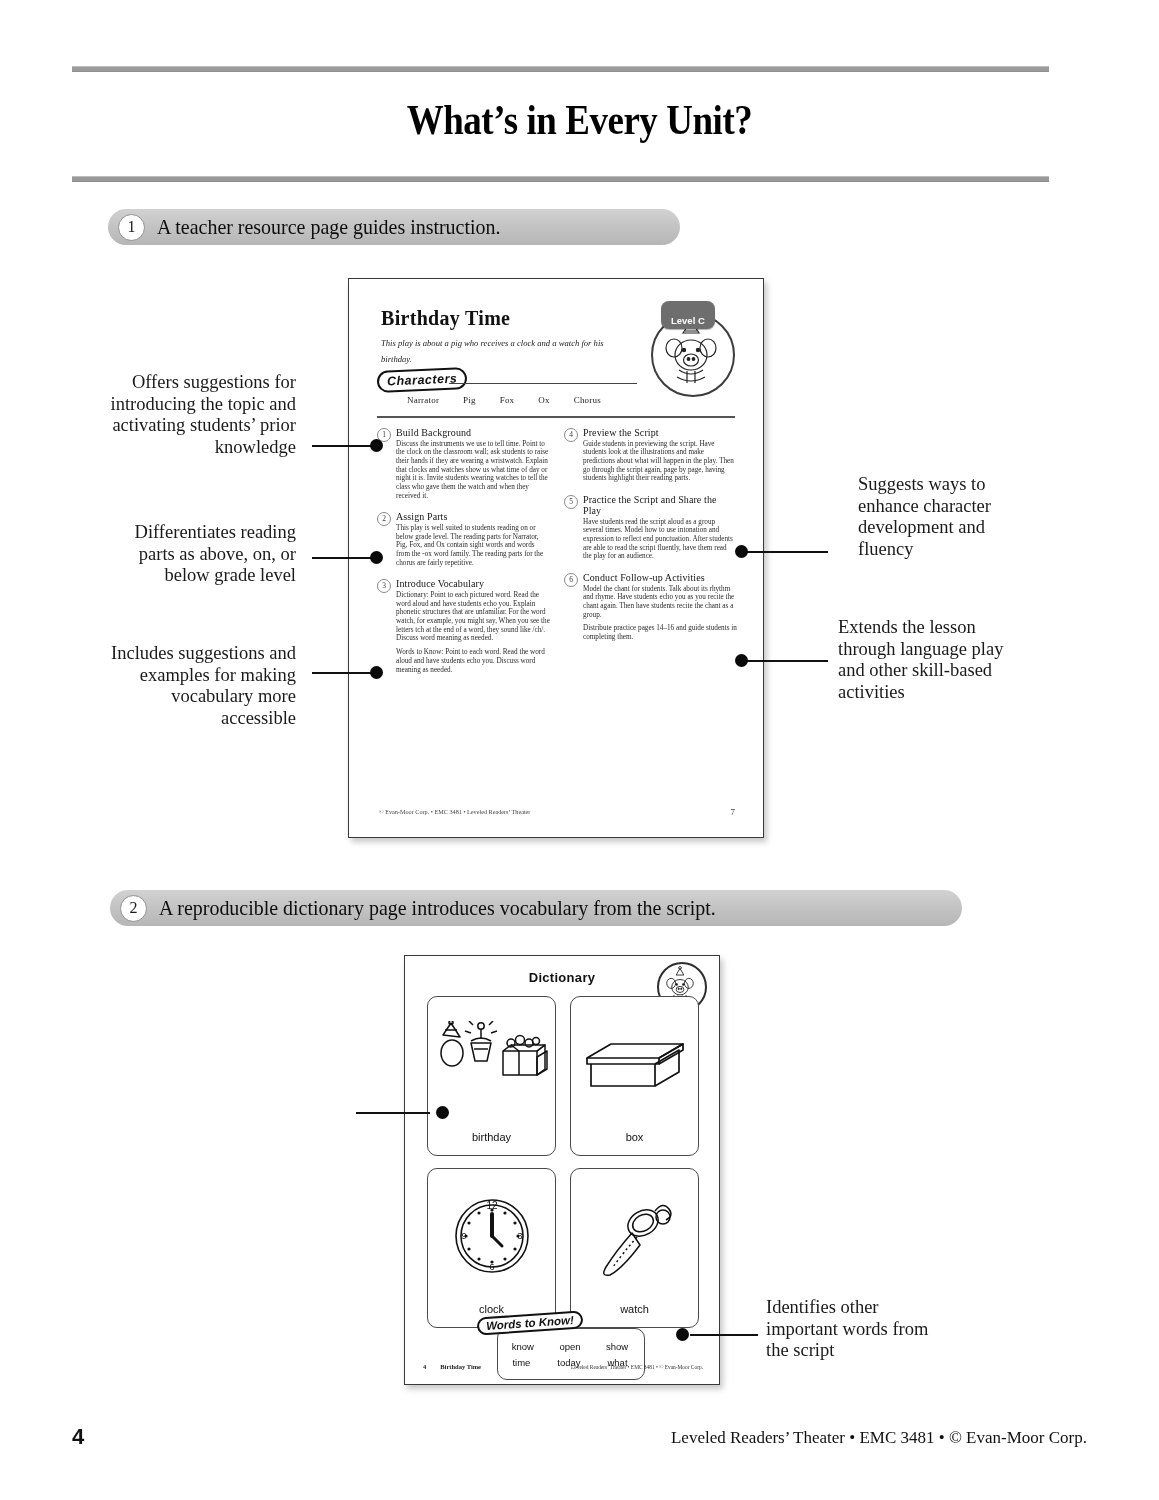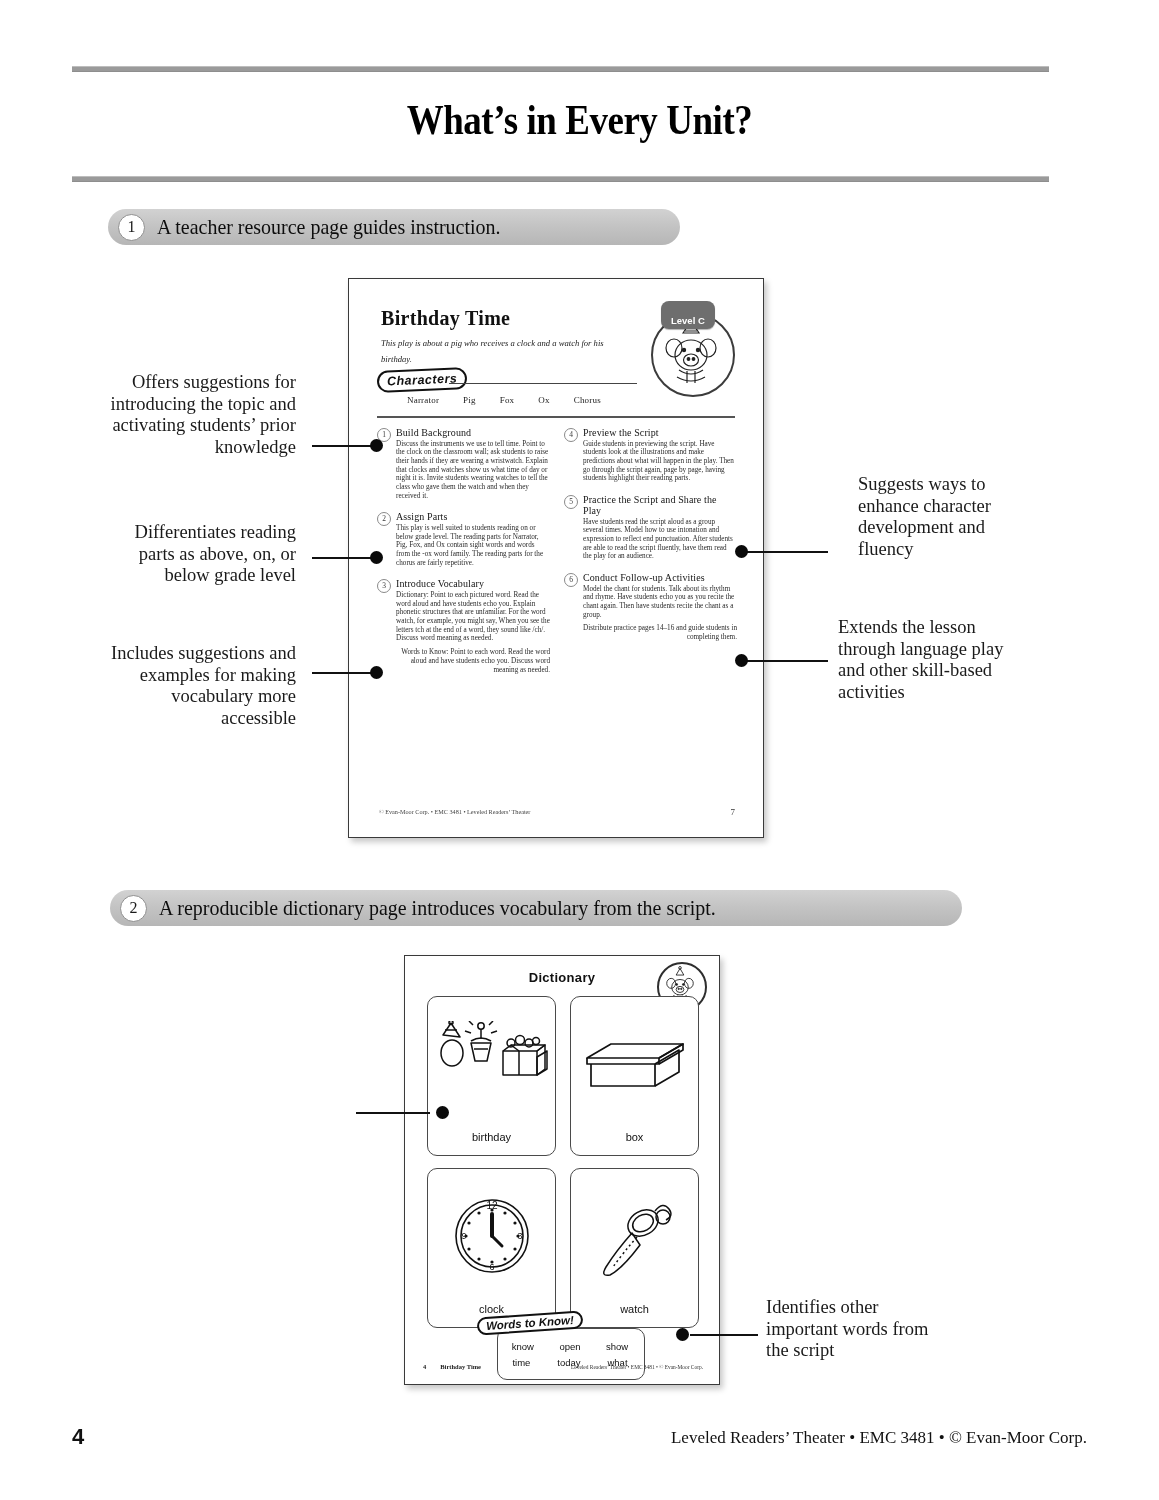--- a/index.html
+++ b/index.html
@@ -107,21 +107,21 @@
   .item{display:flex;margin-bottom:11px;}
   .item .n{
     flex:0 0 auto;width:12px;height:12px;border-radius:50%;
     border:1px solid #8a8a8a;color:#3a3a3a;
     font-size:7.5px;line-height:11px;text-align:center;margin-right:5px;margin-top:1px;
     font-family:"Liberation Serif",serif;
   }
   .item .body{flex:1 1 auto;}
   .item .h{font-size:10px;color:#151515;margin-bottom:1.5px;letter-spacing:0.1px;}
   .item .p{font-size:7.2px;line-height:8.7px;color:#2a2a2a;text-align:left;}
-  .item .p + .p{margin-top:5px;text-align:right;}
+  .item .p + .p{margin-top:5px;}
 
   .tp-foot{position:absolute;left:30px;bottom:22px;font-size:6.2px;color:#444;}
   .tp-pageno{position:absolute;right:28px;bottom:20px;font-size:9px;color:#333;}
 
   
   .dp-title{position:absolute;left:0;top:14px;width:100%;text-align:center;
             font-family:"Liberation Sans",sans-serif;font-weight:bold;font-size:13px;letter-spacing:0.3px;}
   .dp-badge{position:absolute;right:12px;top:6px;width:46px;height:46px;border-radius:50%;
             border:2px solid #2e2e2e;background:#fff;overflow:hidden;}
   .dp-grid{position:absolute;left:22px;top:40px;width:272px;}

